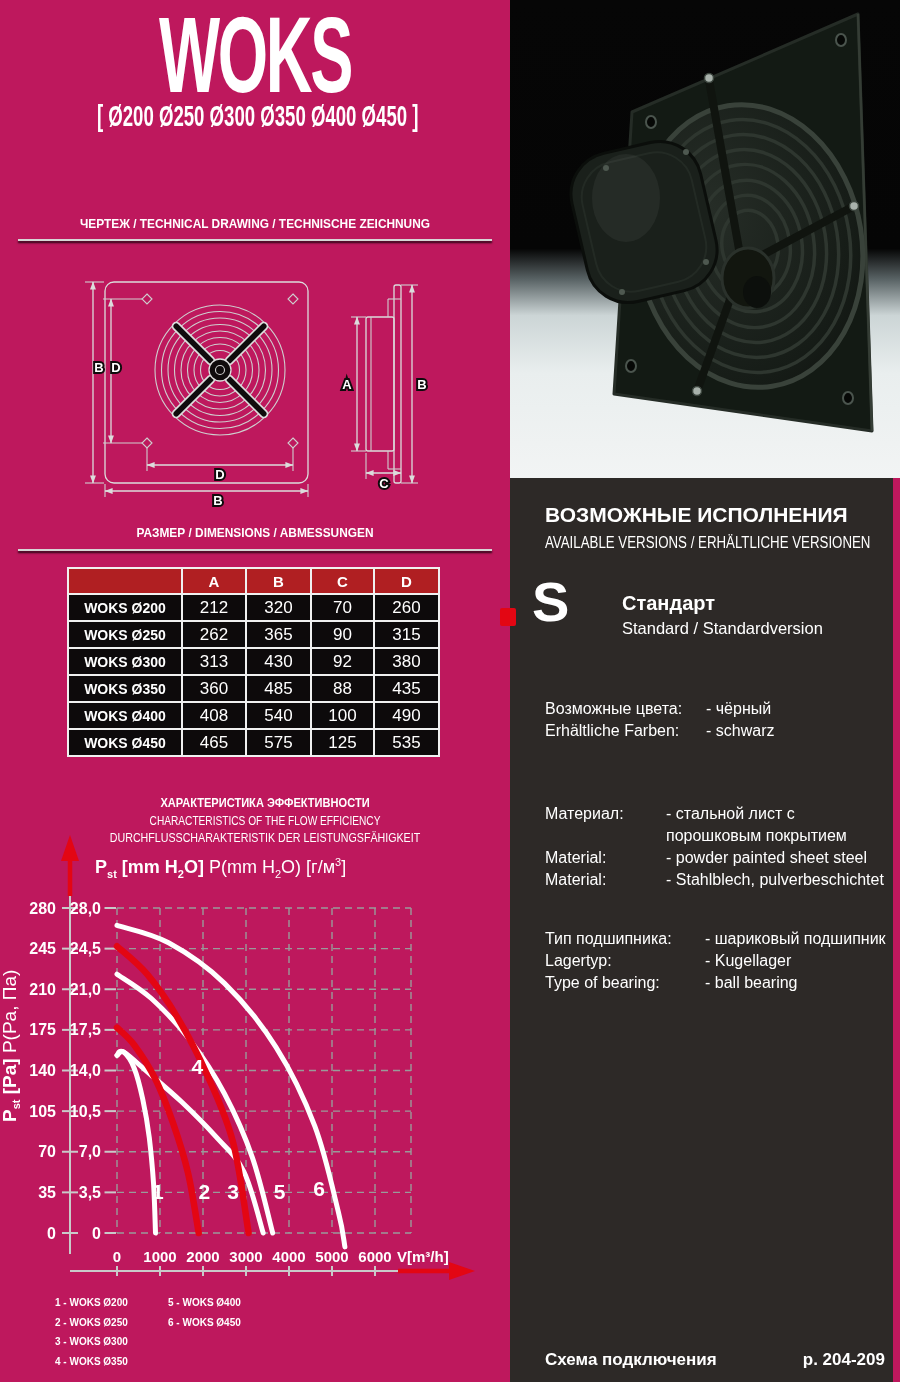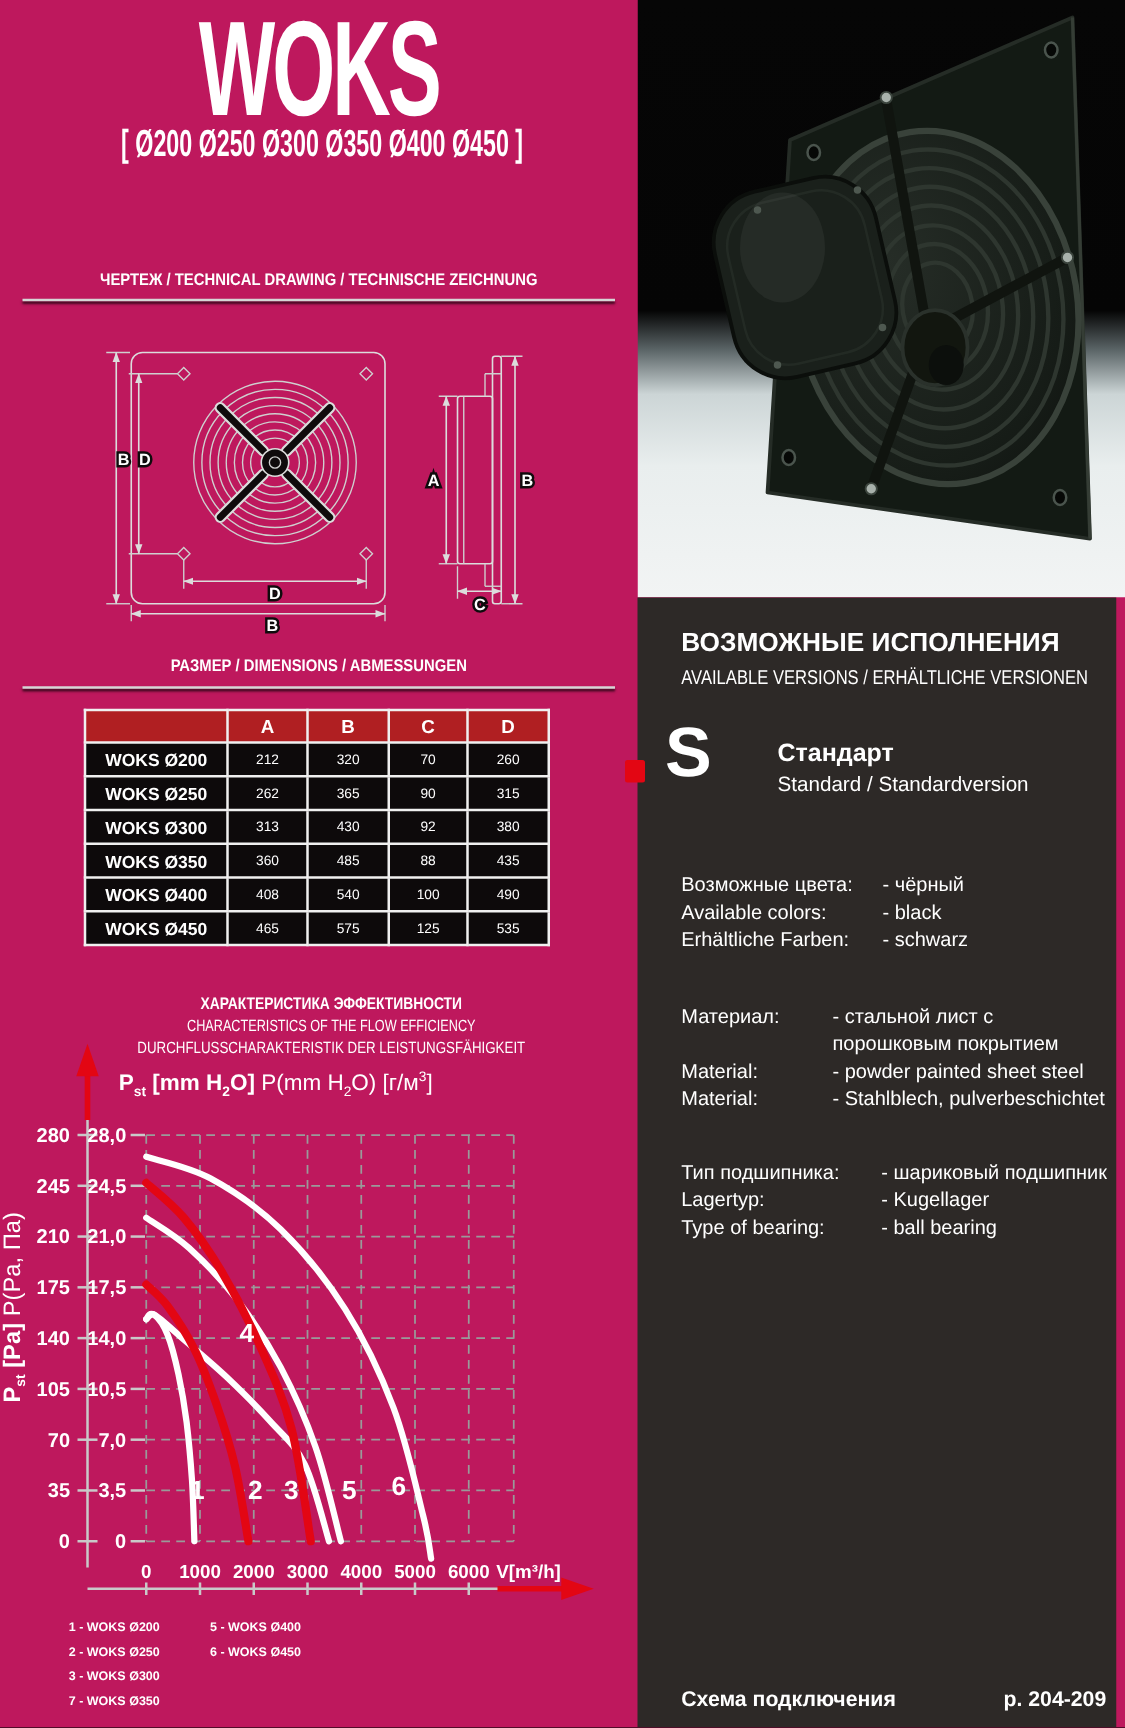--- a/index.html
+++ b/index.html
@@ -15,21 +15,21 @@
   .sec-head{left:0;width:510px;text-align:center;font-size:13.5px;font-weight:bold;
             transform:scaleX(.88);transform-origin:50% 0;white-space:nowrap;}
   .rule{left:18px;width:474px;height:2px;background:#d6d6d6;box-shadow:0 2px 2px rgba(0,0,0,.8);}
 
   
   table.dim{position:absolute;left:67px;top:567px;border-collapse:collapse;table-layout:fixed;}
   table.dim td,table.dim th{border:2px solid #f0f0f0;text-align:center;vertical-align:middle;padding:0;color:#fff;}
   table.dim thead th{height:24px;font-size:15px;font-weight:bold;}
   table.dim tbody tr{height:27px;}
   table.dim tbody th{font-size:14px;font-weight:bold;background:#0d0a0b;}
-  table.dim tbody td{font-size:11px;font-weight:normal;background:#0d0a0b;}
+  table.dim tbody td{font-size:17px;font-weight:normal;background:#0d0a0b;}
   .redhead{background:#b01f22;}
 
   
   .ct1{left:10px;top:795px;width:510px;text-align:center;font-size:13.5px;font-weight:bold;
        transform:scaleX(.82);transform-origin:50% 0;white-space:nowrap;}
   .ct2{left:10px;top:813px;width:510px;text-align:center;font-size:13px;
        transform:scaleX(.78);transform-origin:50% 0;white-space:nowrap;}
   .ct3{left:10px;top:830px;width:510px;text-align:center;font-size:13px;
        transform:scaleX(.82);transform-origin:50% 0;white-space:nowrap;}
   .pst-top{left:95px;top:856px;font-size:18px;white-space:nowrap;}
@@ -334,21 +334,21 @@
       <text x="233.1" y="369.33941" class="curveN" text-anchor="middle">3</text>
       <text x="197.41" y="243.98273" class="curveN" text-anchor="middle">4</text>
       <text x="279.53999999999996" y="369.33941" class="curveN" text-anchor="middle">5</text>
       <text x="319.1" y="365.85728" class="curveN" text-anchor="middle">6</text>
     </svg>
 
   <div class="abs legend-col" style="left:55px;top:1293px" id="legend-1">
       <div>1 - WOKS Ø200</div>
       <div>2 - WOKS Ø250</div>
       <div>3 - WOKS Ø300</div>
-      <div>7 - WOKS Ø350</div>
+      <div>4 - WOKS Ø350</div>
     </div>
   <div class="abs legend-col" style="left:168px;top:1293px" id="legend-2">
       <div>5 - WOKS Ø400</div>
       <div>6 - WOKS Ø450</div>
     </div>
 
   <svg id="photo-svg" viewBox="0 0 390 478">
     <defs>
       <linearGradient id="pbg" x1="0" y1="0" x2="0" y2="1">
         <stop offset="0" stop-color="#060606"></stop>
@@ -410,24 +410,20 @@
     <div class="abs p-s">S</div>
     <div class="abs p-vname">Стандарт</div>
     <div class="abs p-vsub">Standard / Standardversion</div>
     <div id="specs">
         <div class="spec-block b0">
           <div class="spec-row first">
             <div class="spec-label">Возможные цвета:</div>
             <div class="spec-value">- чёрный</div>
           </div>
           <div class="spec-row">
-            <div class="spec-label">Available colors:</div>
-            <div class="spec-value">- black</div>
-          </div>
-          <div class="spec-row">
             <div class="spec-label">Erhältliche Farben:</div>
             <div class="spec-value">- schwarz</div>
           </div>
         </div>
         <div class="spec-block b1">
           <div class="spec-row first">
             <div class="spec-label">Материал:</div>
             <div class="spec-value">- стальной лист с порошковым покрытием</div>
           </div>
           <div class="spec-row">

